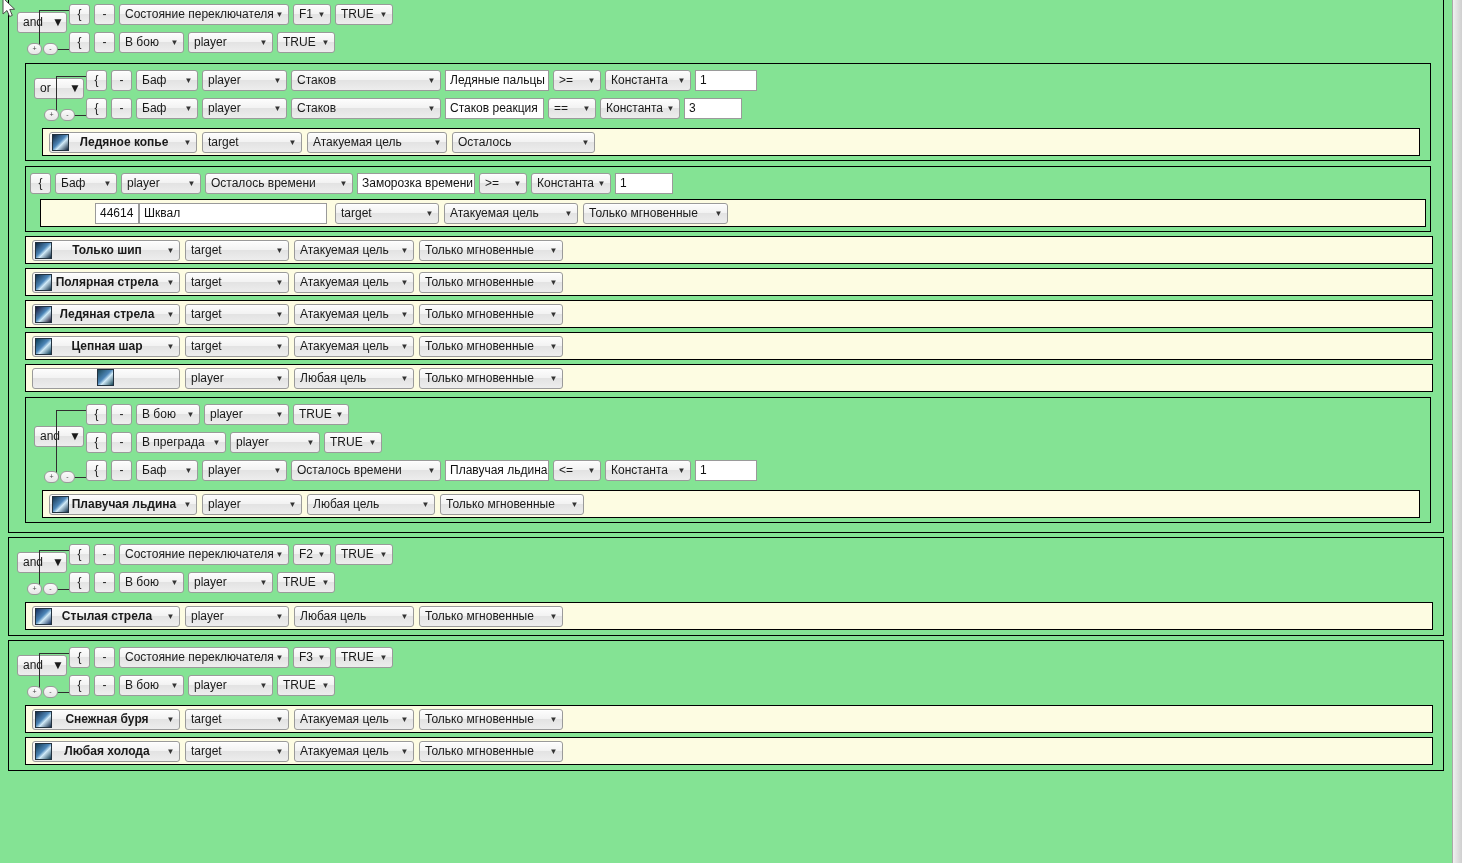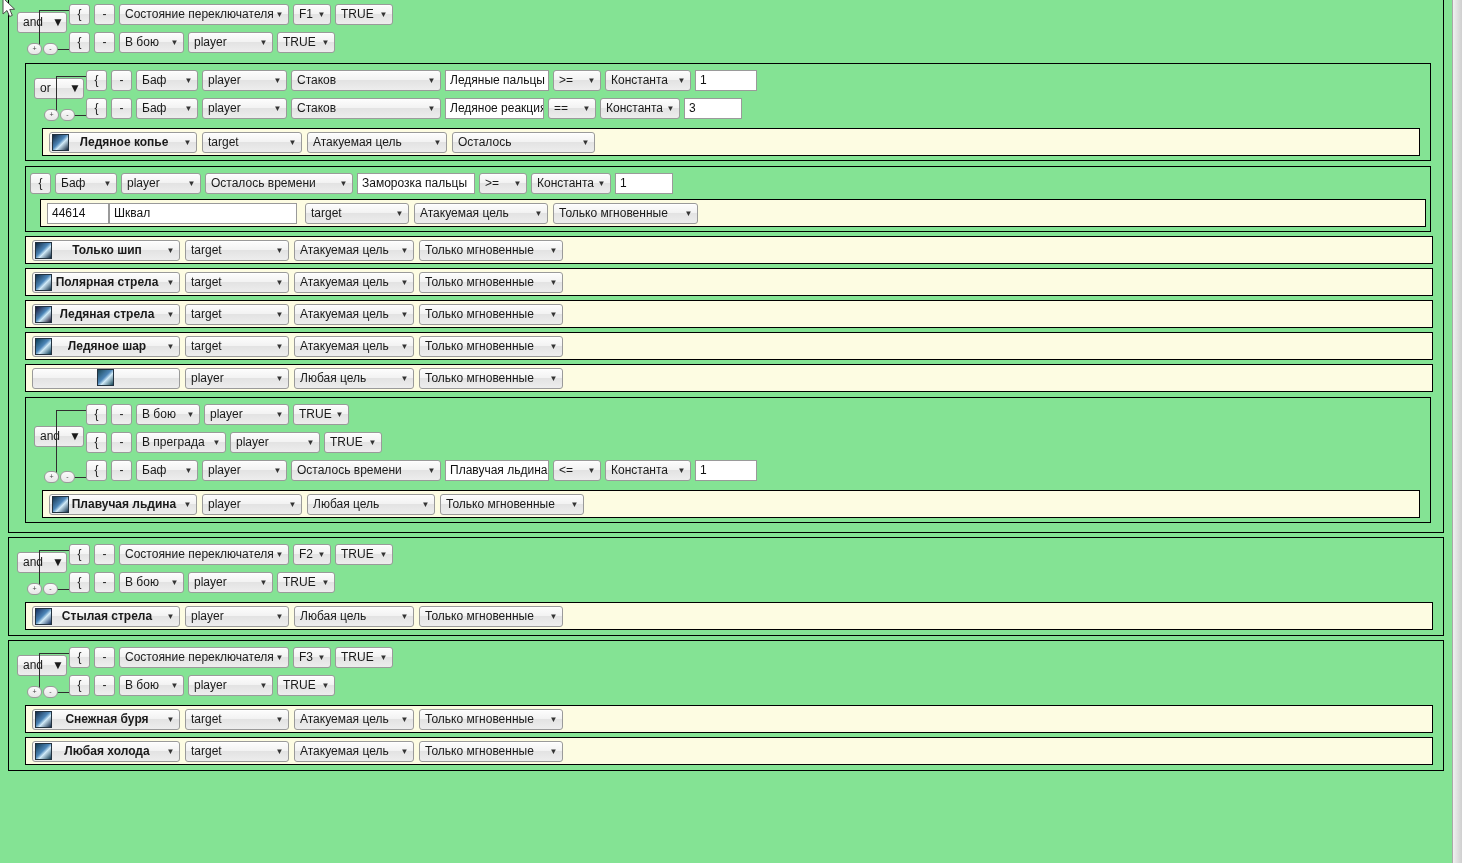--- a/index.html
+++ b/index.html
@@ -324,21 +324,21 @@
                       <span class="arrow">▼</span>
                     </div>
                     <div class="combo" style="width: 85px;">
                       <span class="lbl">player</span>
                       <span class="arrow">▼</span>
                     </div>
                     <div class="combo" style="width: 150px;">
                       <span class="lbl">Стаков</span>
                       <span class="arrow">▼</span>
                     </div>
-                    <div class="txt" style="width: 99px;">Ледяное реакция</div>
+                    <div class="txt" style="width: 99px;">Стаков реакция</div>
                     <div class="combo" style="width: 48px;">
                       <span class="lbl">==</span>
                       <span class="arrow">▼</span>
                     </div>
                     <div class="combo" style="width: 80px;">
                       <span class="lbl">Константа</span>
                       <span class="arrow">▼</span>
                     </div>
                     <div class="txt" style="width: 58px;">3</div>
                   </div>
@@ -374,34 +374,34 @@
                   <span class="arrow">▼</span>
                 </div>
                 <div class="combo" style="width: 80px;">
                   <span class="lbl">player</span>
                   <span class="arrow">▼</span>
                 </div>
                 <div class="combo" style="width: 148px;">
                   <span class="lbl">Осталось времени</span>
                   <span class="arrow">▼</span>
                 </div>
-                <div class="txt" style="width: 118px;">Заморозка пальцы</div>
+                <div class="txt" style="width: 118px;">Заморозка времени</div>
                 <div class="combo" style="width: 48px;">
                   <span class="lbl">&gt;=</span>
                   <span class="arrow">▼</span>
                 </div>
                 <div class="combo" style="width: 80px;">
                   <span class="lbl">Константа</span>
                   <span class="arrow">▼</span>
                 </div>
                 <div class="txt" style="width: 58px;">1</div>
               </div>
             </div>
             <div class="spellrow" style="margin: 4px 0px 0px 10px;">
-              <div class="txt" style="width: 62px; margin-right: 0px;">44614</div>
+              <div class="txt" style="width: 44px; margin-right: 0px; margin-left: 48px;">44614</div>
               <div class="txt" style="width: 188px;">Шквал</div>
               <div style="width: 8px;"></div>
               <div class="combo" style="width: 104px;">
                 <span class="lbl">target</span>
                 <span class="arrow">▼</span>
               </div>
               <div style="width: 5px;"></div>
               <div class="combo" style="width: 134px;">
                 <span class="lbl">Атакуемая цель</span>
                 <span class="arrow">▼</span>
@@ -466,21 +466,21 @@
               <span class="arrow">▼</span>
             </div>
             <div class="combo" style="width: 144px;">
               <span class="lbl">Только мгновенные</span>
               <span class="arrow">▼</span>
             </div>
           </div>
           <div class="actionrow">
             <div class="combo wicon" style="width: 148px;">
               <span class="icon16" style="background: linear-gradient(135deg, rgb(11, 60, 85) 0%, rgb(77, 134, 184) 45%, rgb(207, 233, 247) 60%, rgb(11, 60, 85) 100%);"></span>
-              <span class="lbl">Ледяное шар</span>
+              <span class="lbl">Цепная шар</span>
               <span class="arrow">▼</span>
             </div>
             <div class="combo" style="width: 104px;">
               <span class="lbl">target</span>
               <span class="arrow">▼</span>
             </div>
             <div class="combo" style="width: 120px;">
               <span class="lbl">Атакуемая цель</span>
               <span class="arrow">▼</span>
             </div>

